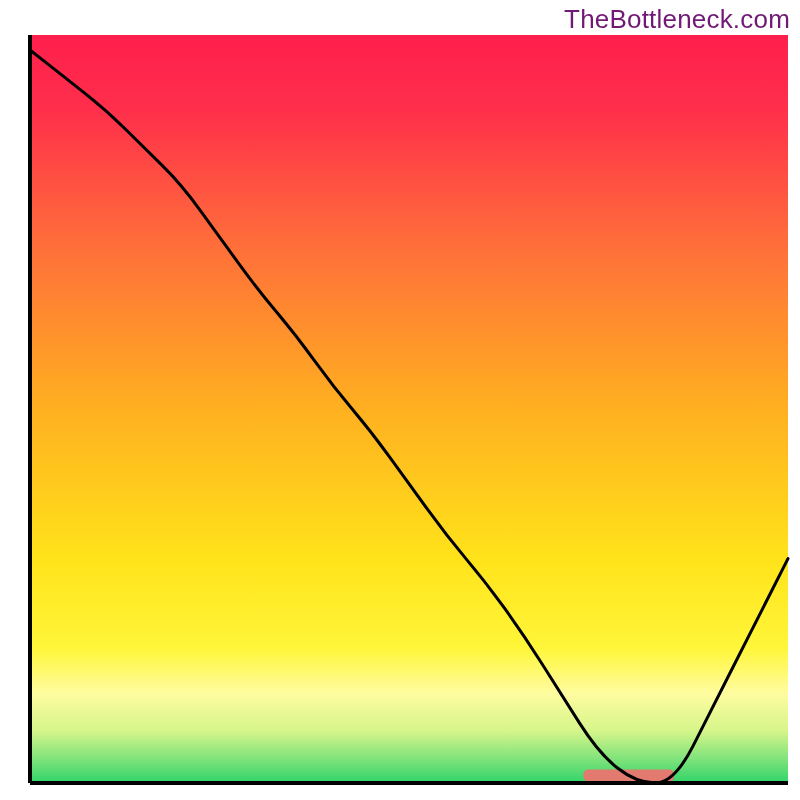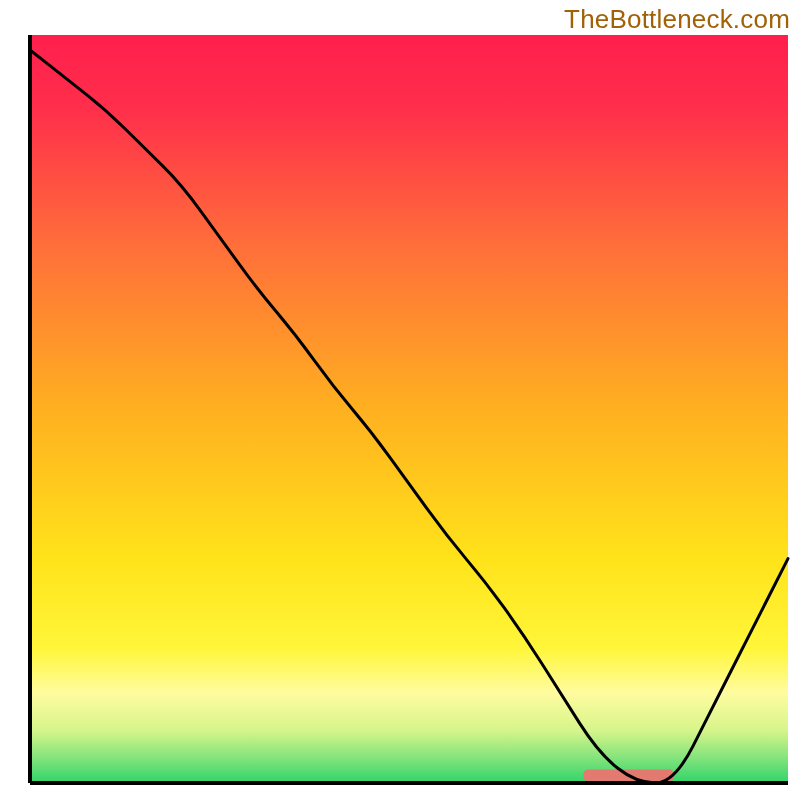--- a/index.html
+++ b/index.html
@@ -14,21 +14,21 @@
     position: relative;
     width: 800px;
     height: 800px;
   }
   .watermark {
     position: absolute;
     top: 4px;
     right: 10px;
     font-size: 26px;
     font-weight: 400;
-    color: #a16207;
+    color: #701a75;
     letter-spacing: 0.2px;
   }
   svg.chart {
     position: absolute;
     top: 0;
     left: 0;
   }
 </style>
 </head>
 <body>

